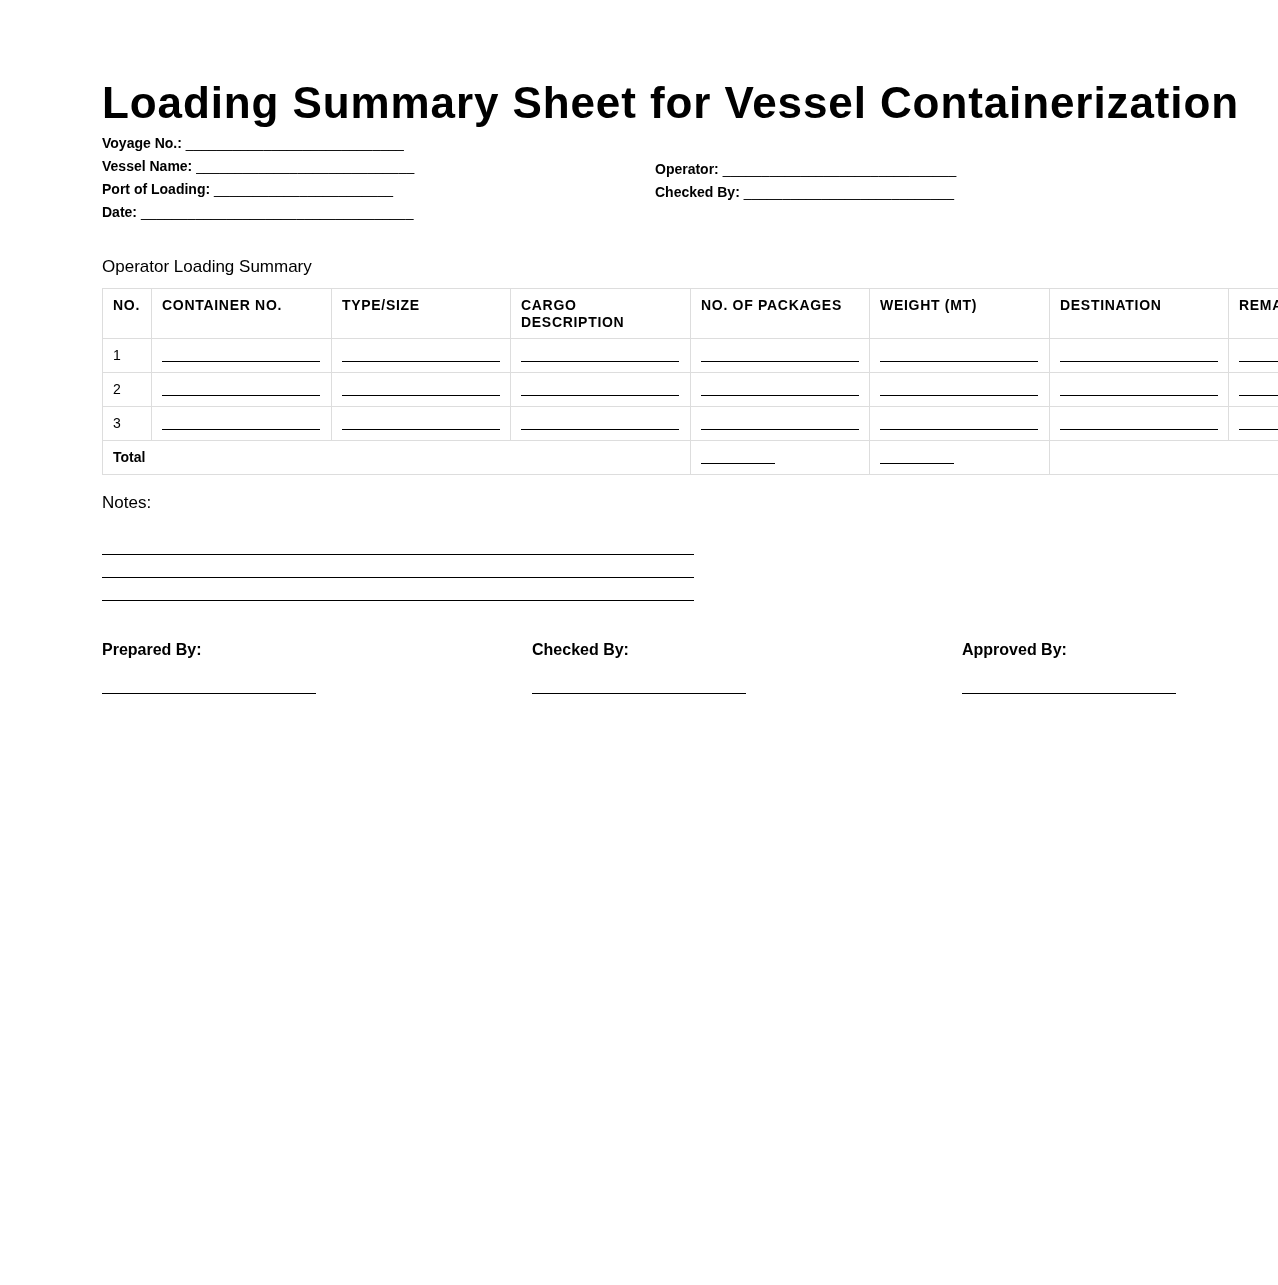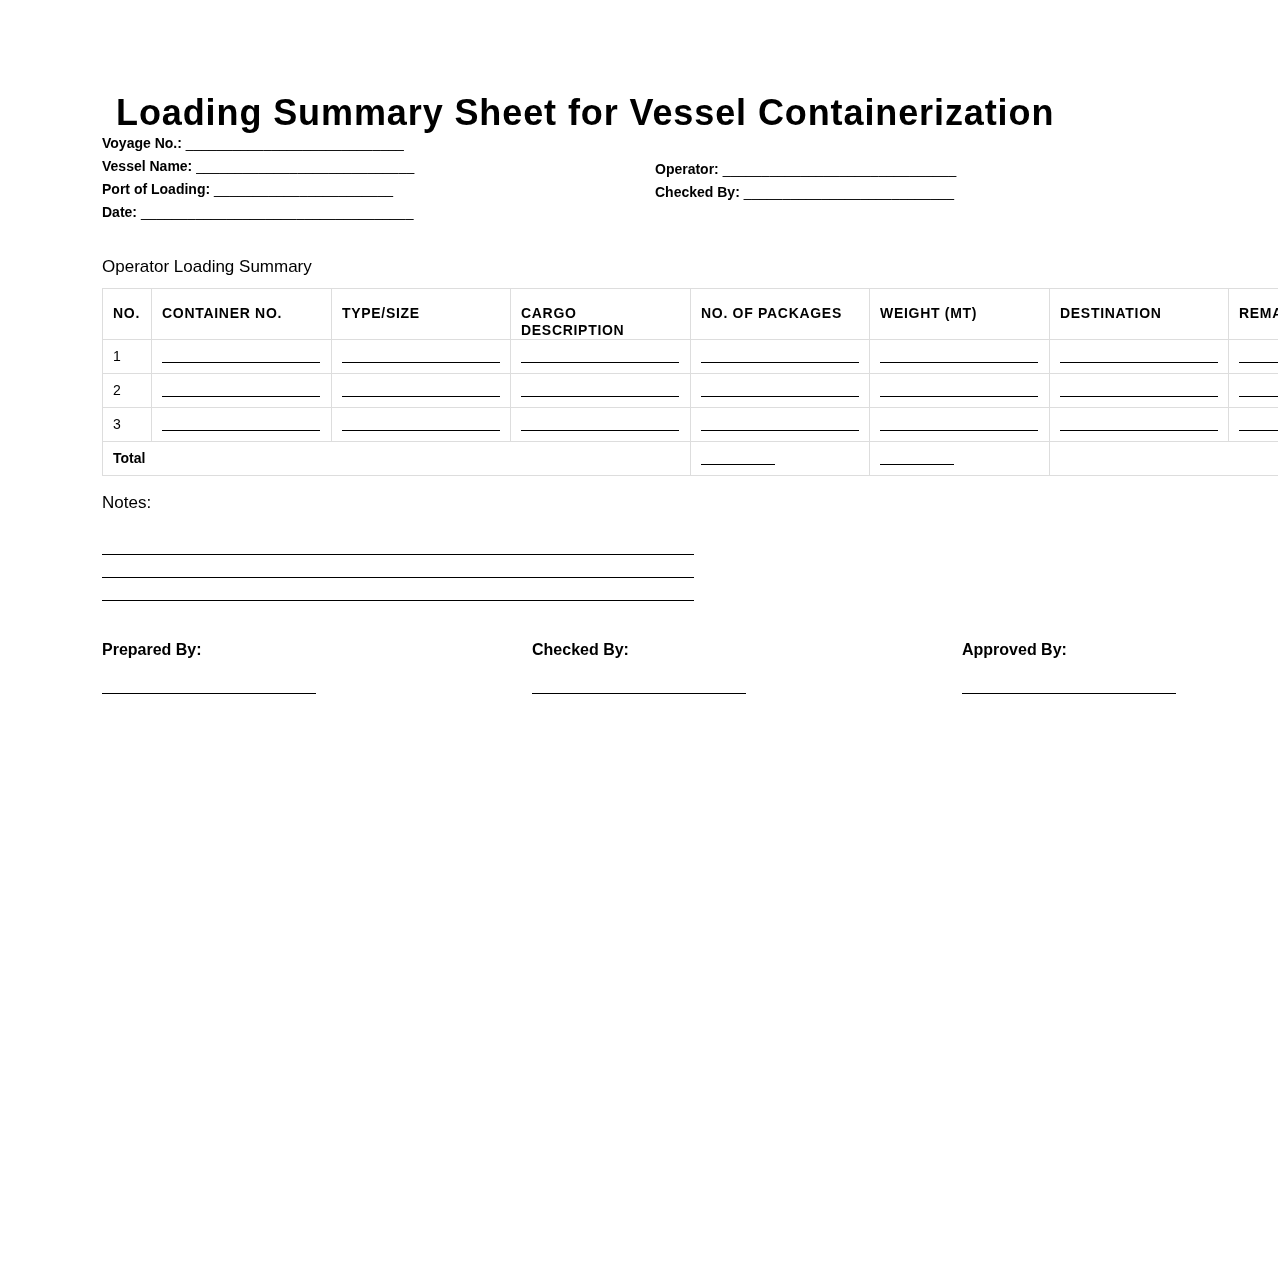--- a/index.html
+++ b/index.html
@@ -2,39 +2,39 @@
 <html><head>
 <meta charset="utf-8">
 <style>
   html, body { margin: 0; padding: 0; background: #ffffff; }
   body {
     width: 1278px; height: 1285px; overflow: hidden; position: relative;
     font-family: "Liberation Sans", sans-serif; color: #000;
   }
   .page { position: absolute; left: 102px; top: 0; width: 1400px; }
   h1 {
-    position: absolute; left: 0; top: 78px; margin: 14px;
-    font-size: 36px; font-weight: bold; letter-spacing: 0.9px; white-space: nowrap;
+    position: absolute; left: 0; top: 78px; margin: 0;
+    font-size: 44px; font-weight: bold; letter-spacing: 0.9px; white-space: nowrap;
   }
   .fields { position: absolute; top: 132px; font-size: 14px; font-weight: bold; line-height: 23px; }
   .fields.left { left: 0; }
   .fields.right { left: 553px; margin-top: 26px; }
   .field-row { white-space: nowrap; }
   .blank { font-weight: normal; }
   .section-title {
     position: absolute; left: 0; top: 257px; font-size: 17px; white-space: nowrap;
   }
   table {
     position: absolute; left: 0; top: 288px;
     border-collapse: collapse; table-layout: fixed; width: 1306px;
   }
   th, td { border: 1px solid #dddddd; padding: 0 10px; vertical-align: top; font-size: 14px; }
   th {
     text-align: left; font-weight: bold; letter-spacing: 0.7px; height: 50px;
-    padding-top: 16px; line-height: 17px; box-sizing: border-box;
+    padding-top: 8px; line-height: 17px; box-sizing: border-box;
   }
   td { height: 34px; box-sizing: border-box; padding-top: 8px; white-space: nowrap; overflow: hidden; }
   td.line-cell { padding-top: 6px; }
   .uline { display: inline-block; border-bottom: 1px solid #000; height: 16px; width: 158px; }
   .uline.short { width: 74px; }
   .total-label { font-weight: bold; }
   .notes-title { position: absolute; left: 0; top: 493px; font-size: 17px; }
   .notes-line { position: absolute; left: 0; width: 592px; border-bottom: 1px solid #000; height: 0; }
   .sig { position: absolute; top: 641px; font-size: 16px; font-weight: bold; white-space: nowrap; }
   .sig-line { position: absolute; top: 693px; width: 214px; border-bottom: 1px solid #000; height: 0; }

